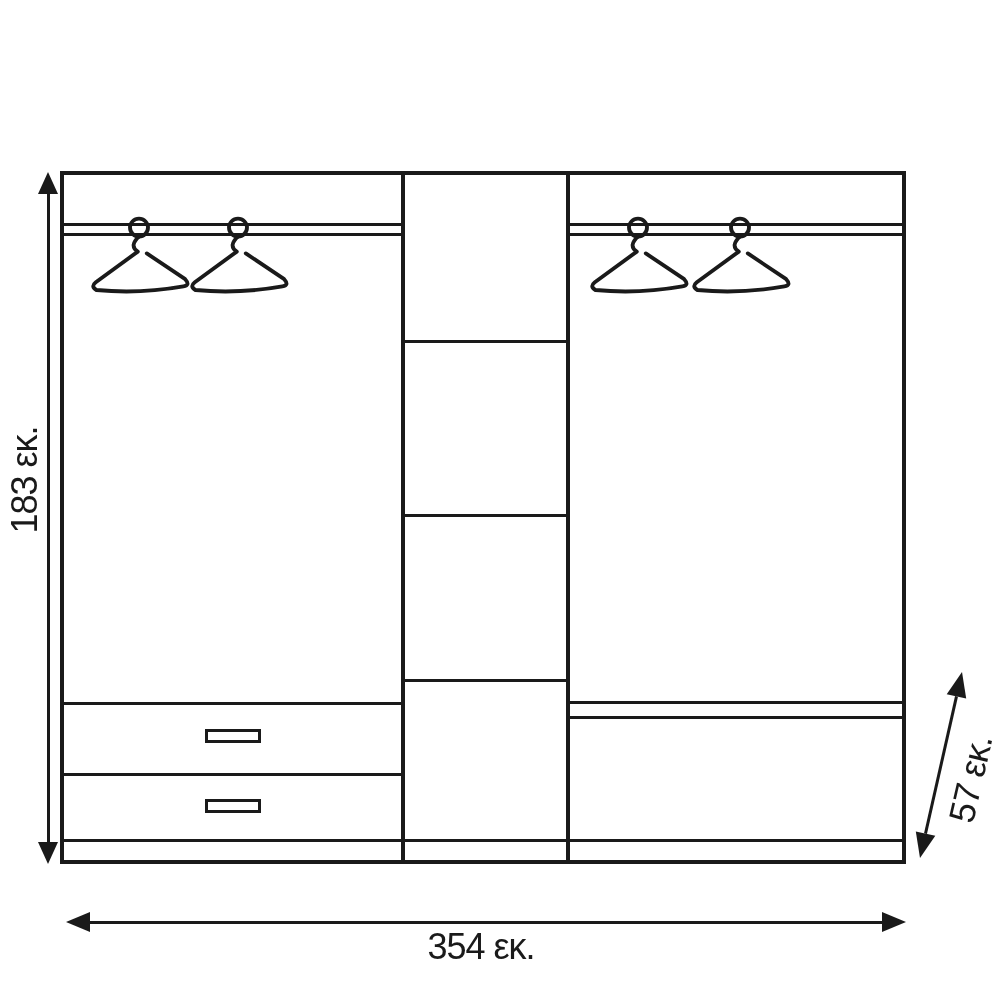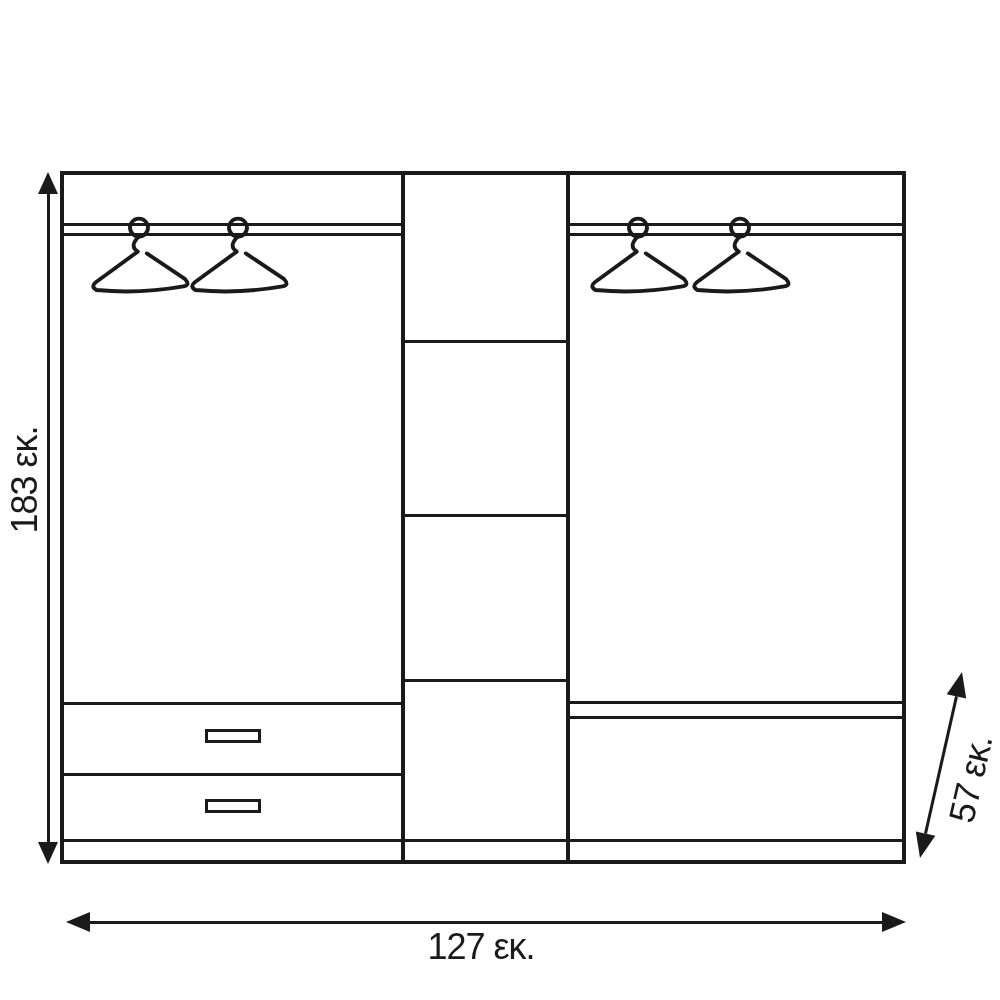--- a/index.html
+++ b/index.html
@@ -85,21 +85,21 @@
   </svg>
 
   <div class="stroke" style="left:47px;top:192px;width:3px;height:652px;"></div>
   <div class="arr arr-up" style="left:38px;top:172px;"></div>
   <div class="arr arr-down" style="left:38px;top:842px;"></div>
   <div class="dim-label rot90" style="left:-30px;top:462px;width:110px;">183 εκ.</div>
 
   <div class="stroke" style="left:90px;top:921px;width:792px;height:3px;"></div>
   <div class="arr arr-left" style="left:66px;top:912px;"></div>
   <div class="arr arr-right" style="left:882px;top:912px;"></div>
-  <div class="dim-label" style="left:381px;top:929px;width:200px;">127 εκ.</div>
+  <div class="dim-label" style="left:381px;top:929px;width:200px;">354 εκ.</div>
 
   <svg class="depth-svg" style="left:905px;top:660px;" width="95" height="215" viewBox="0 0 95 215">
     <line x1="20.5" y1="173.6" x2="51.5" y2="36.4"></line>
     <polygon points="57,12 61.2,38.6 41.7,34.2"></polygon>
     <polygon points="15,198 30.3,175.8 10.8,171.4"></polygon>
   </svg>
   <div class="dim-label rot77" style="left:911px;top:761px;width:120px;">57 εκ.</div>
 
 </div>
 

